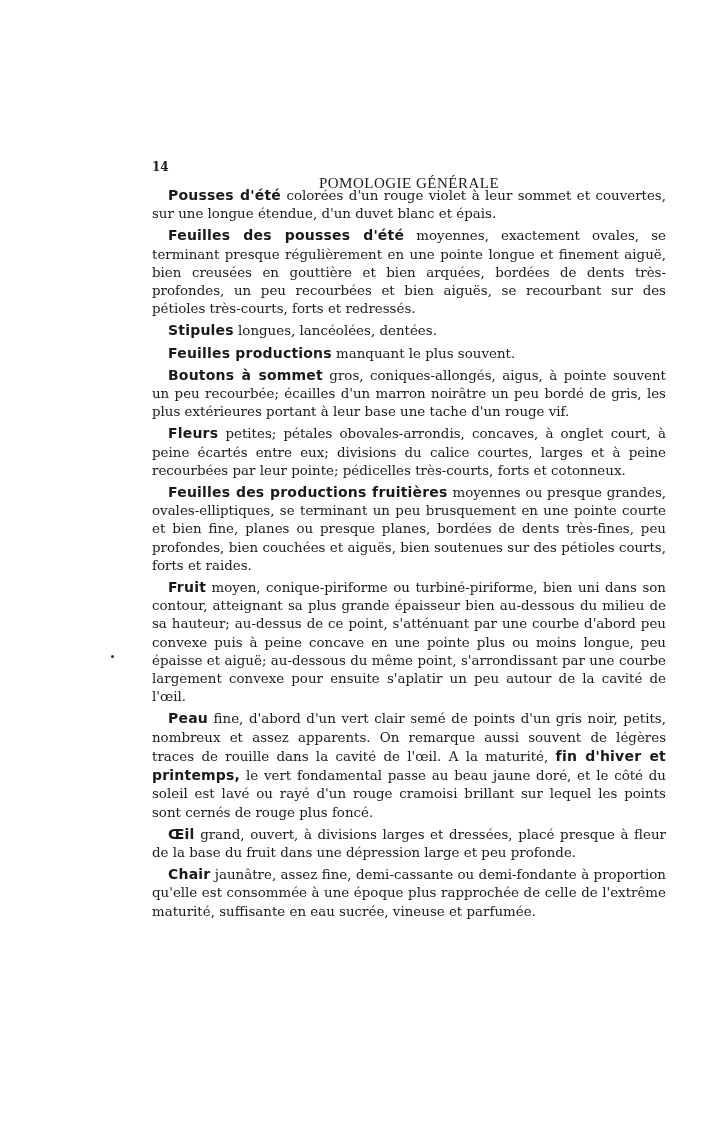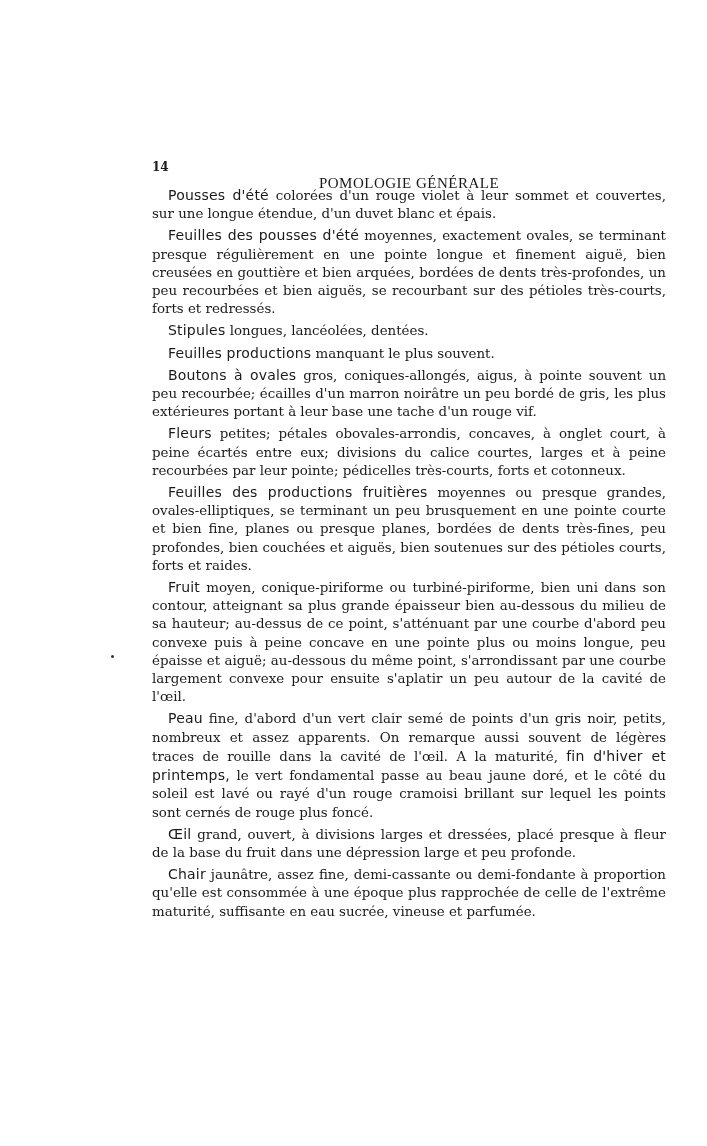--- a/index.html
+++ b/index.html
@@ -12,37 +12,37 @@
       line-height: 18.2px;
     }
     .header {
       position: relative; height: 20px; margin-bottom: 8px;
       font-family: "Liberation Serif", serif;
       font-size: 15px;
     }
     .header .pnum { position: absolute; left: 0; top: 0; font-weight: bold; font-family: "DejaVu Serif", serif; font-size: 12px; }
     .header .running { position: absolute; left: 0; right: 0; text-align: center; letter-spacing: 0.5px; margin-top: 16px; }
     .para { margin: 0 0 3px 0; text-indent: 16px; text-align: justify; }
-    .term { font-family: "DejaVu Sans", sans-serif; font-weight: normal; font-size: 14px; letter-spacing: 0.2px; }
+    .term { font-family: "DejaVu Sans", sans-serif; font-weight: bold; font-size: 14px; letter-spacing: 0.2px; }
     .dot { position: absolute; left: 111px; top: 655px; width: 3px; height: 3px; background: #333; border-radius: 50%; }
   </style>
 </head>
 <body>
 
 <div class="page">
   <div class="header">
     <span class="pnum">14</span>
     <span class="running">POMOLOGIE GÉNÉRALE</span>
   </div>
 
   <p class="para"><span class="term">Pousses d'été</span><span> colorées d'un rouge violet à leur sommet et couvertes, sur une longue étendue, d'un duvet blanc et épais.</span></p>
   <p class="para"><span class="term">Feuilles des pousses d'été</span><span> moyennes, exactement ovales, se terminant presque régulièrement en une pointe longue et finement aiguë, bien creusées en gouttière et bien arquées, bordées de dents très-profondes, un peu recourbées et bien aiguës, se recourbant sur des pétioles très-courts, forts et redressés.</span></p>
   <p class="para"><span class="term">Stipules</span><span> longues, lancéolées, dentées.</span></p>
   <p class="para"><span class="term">Feuilles productions</span><span> manquant le plus souvent.</span></p>
-  <p class="para"><span class="term">Boutons à ovales</span><span> gros, coniques-allongés, aigus, à pointe souvent un peu recourbée; écailles d'un marron noirâtre un peu bordé de gris, les plus extérieures portant à leur base une tache d'un rouge vif.</span></p>
+  <p class="para"><span class="term">Boutons à sommet</span><span> gros, coniques-allongés, aigus, à pointe souvent un peu recourbée; écailles d'un marron noirâtre un peu bordé de gris, les plus extérieures portant à leur base une tache d'un rouge vif.</span></p>
   <p class="para"><span class="term">Fleurs</span><span> petites; pétales obovales-arrondis, concaves, à onglet court, à peine écartés entre eux; divisions du calice courtes, larges et à peine recourbées par leur pointe; pédicelles très-courts, forts et cotonneux.</span></p>
   <p class="para"><span class="term">Feuilles des productions fruitières</span><span> moyennes ou presque grandes, ovales-elliptiques, se terminant un peu brusquement en une pointe courte et bien fine, planes ou presque planes, bordées de dents très-fines, peu profondes, bien couchées et aiguës, bien soutenues sur des pétioles courts, forts et raides.</span></p>
   <p class="para"><span class="term">Fruit</span><span> moyen, conique-piriforme ou turbiné-piriforme, bien uni dans son contour, atteignant sa plus grande épaisseur bien au-dessous du milieu de sa hauteur; au-dessus de ce point, s'atténuant par une courbe d'abord peu convexe puis à peine concave en une pointe plus ou moins longue, peu épaisse et aiguë; au-dessous du même point, s'arrondissant par une courbe largement convexe pour ensuite s'aplatir un peu autour de la cavité de l'œil.</span></p>
   <p class="para"><span class="term">Peau</span><span> fine, d'abord d'un vert clair semé de points d'un gris noir, petits, nombreux et assez apparents. On remarque aussi souvent de légères traces de rouille dans la cavité de l'œil. A la maturité, </span><span class="term">fin d'hiver et printemps,</span><span> le vert fondamental passe au beau jaune doré, et le côté du soleil est lavé ou rayé d'un rouge cramoisi brillant sur lequel les points sont cernés de rouge plus foncé.</span></p>
   <p class="para"><span class="term">Œil</span><span> grand, ouvert, à divisions larges et dressées, placé presque à fleur de la base du fruit dans une dépression large et peu profonde.</span></p>
   <p class="para"><span class="term">Chair</span><span> jaunâtre, assez fine, demi-cassante ou demi-fondante à proportion qu'elle est consommée à une époque plus rapprochée de celle de l'extrême maturité, suffisante en eau sucrée, vineuse et parfumée.</span></p>
 </div>
 
 <div class="dot"></div>
 

